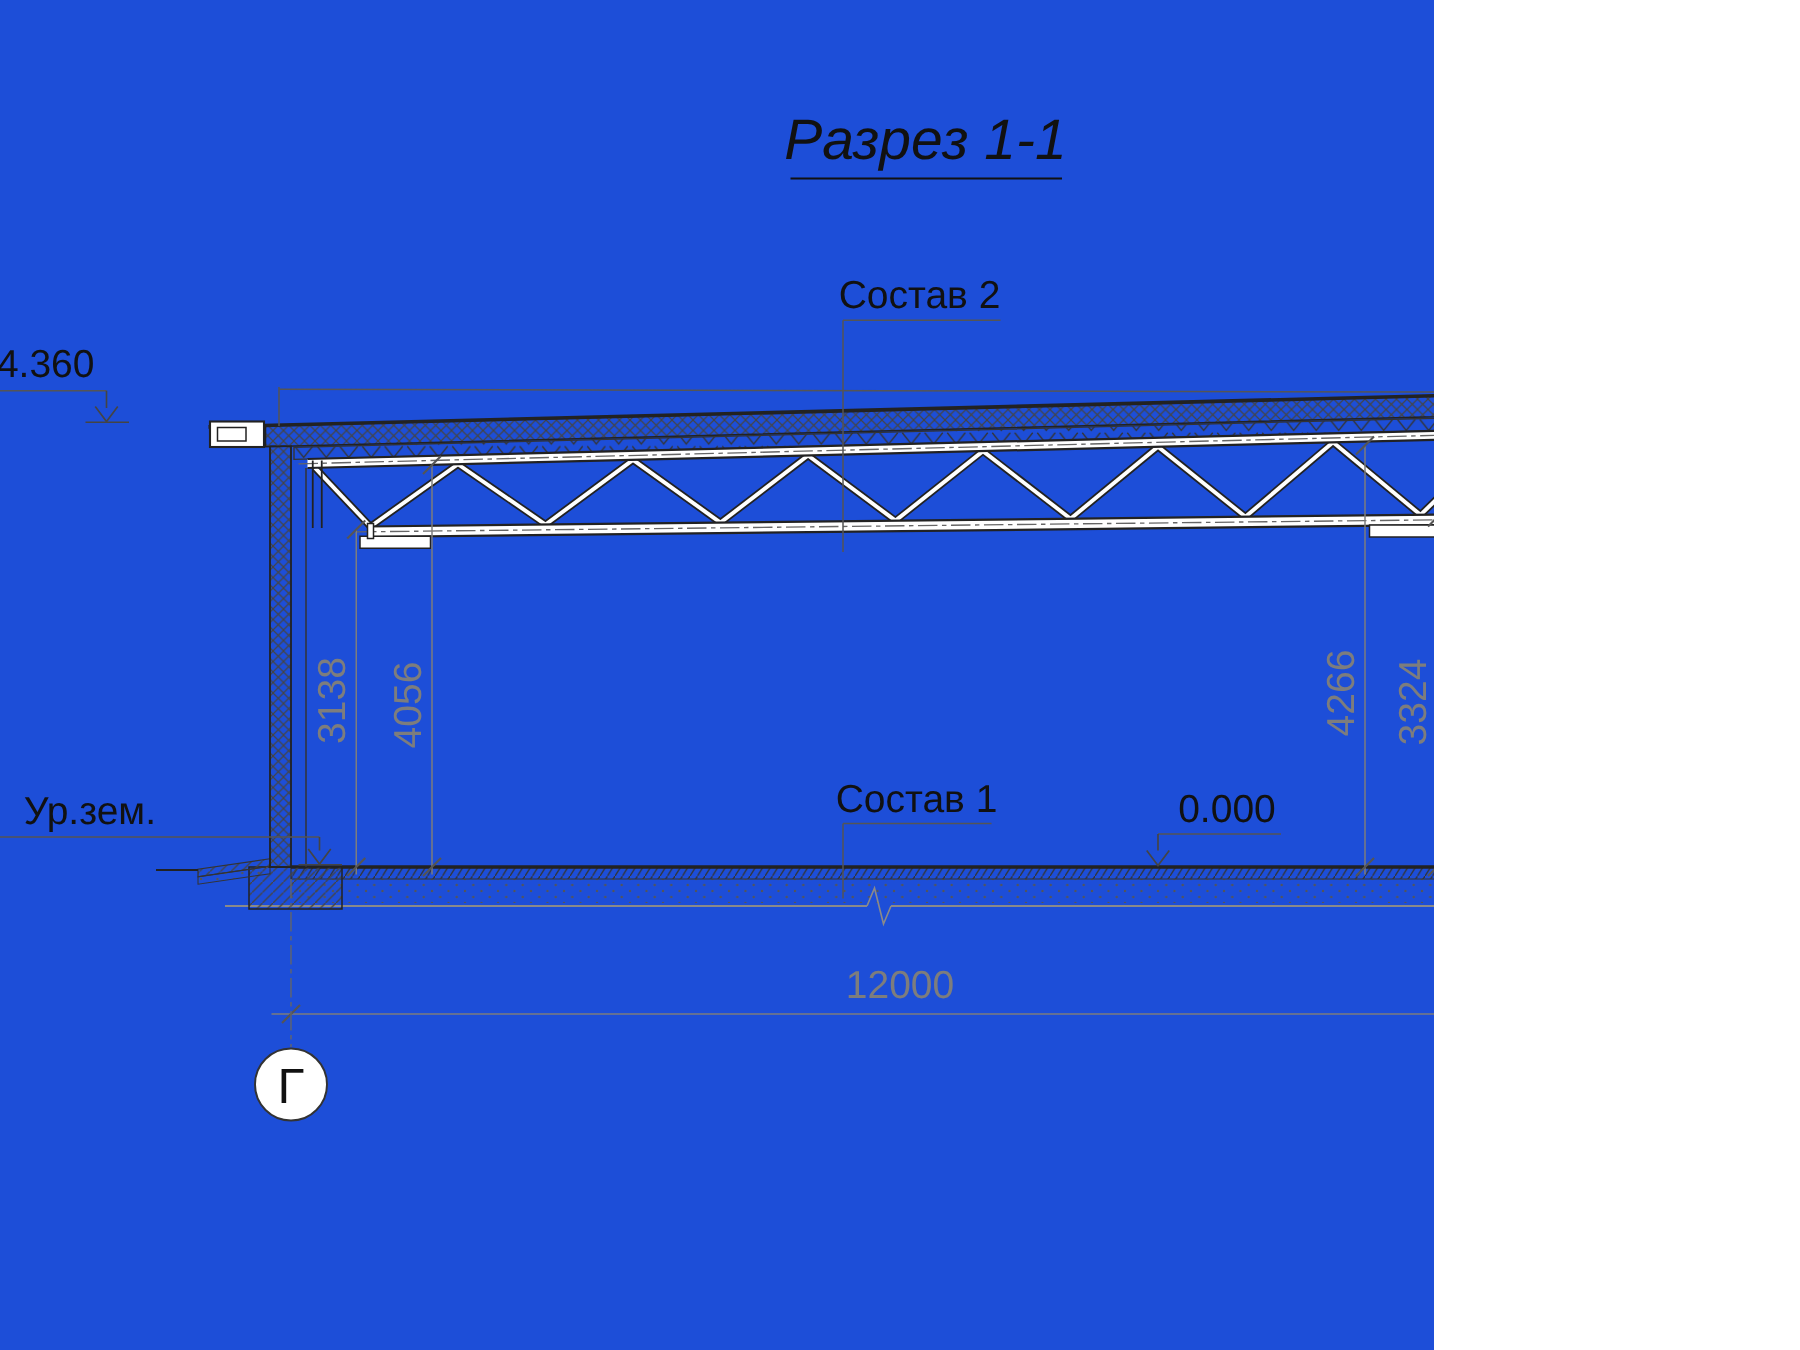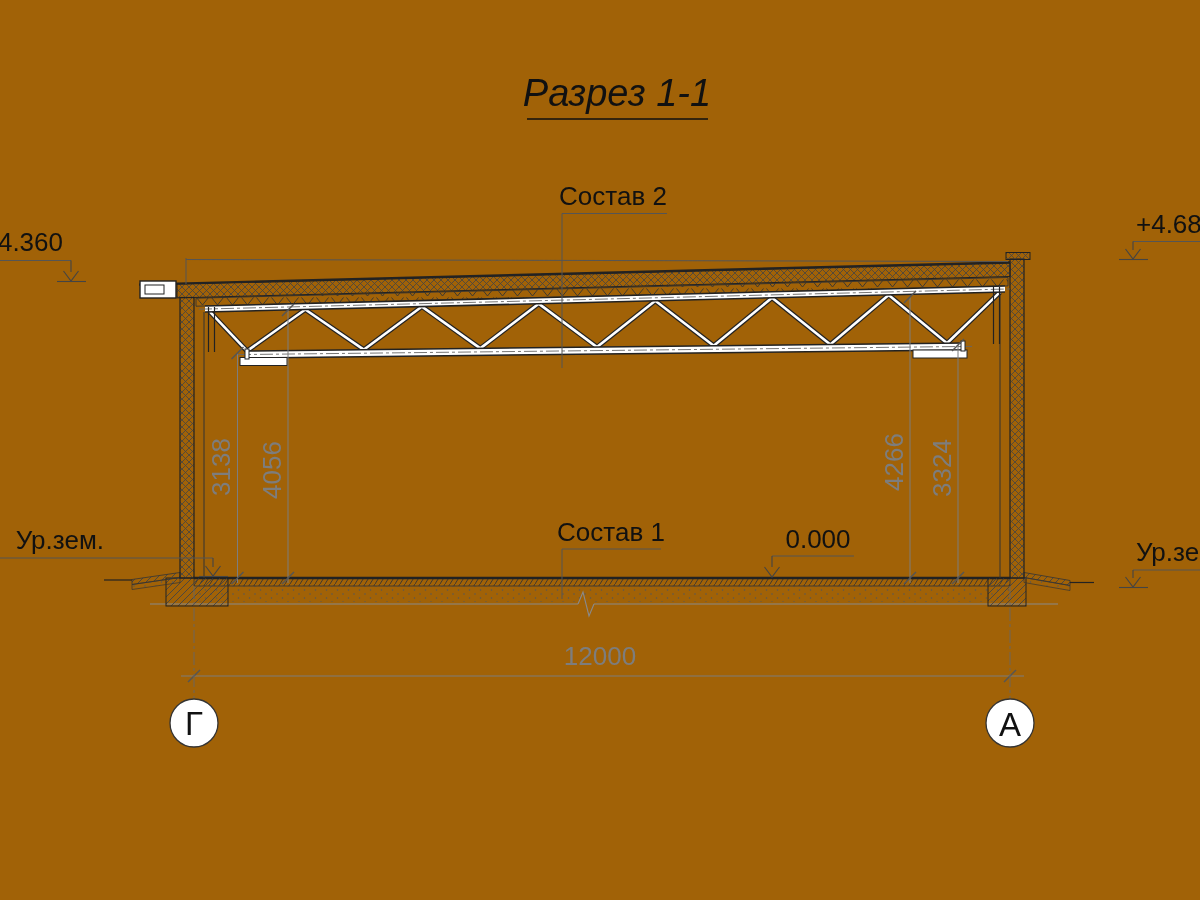--- a/index.html
+++ b/index.html
@@ -1,16 +1,16 @@
 <!DOCTYPE html>
 <html><head>
 <meta charset="utf-8">
 <style>
   html,body{margin:0;padding:0;background:#ffffff;}
-  .stage{position:relative;width:1200px;height:900px;background:#a16207;overflow:hidden;
+  .stage{position:relative;width:956px;height:900px;background:#1d4ed8;overflow:hidden;
          font-family:"Liberation Sans", sans-serif;}
   svg{display:block;}
   text{font-family:"Liberation Sans", sans-serif;}
   .t-title{font-size:38px;font-style:italic;fill:#111;}
   .t-label{font-size:26px;fill:#111;}
   .t-dim{font-size:26px;fill:#7d7d7d;}
   .t-axis{font-size:33px;fill:#111;}
   .ln{stroke:#222;fill:none;}
   .dimln{stroke:#7d7d7d;stroke-width:1;fill:none;}
   .tick{stroke:#555;stroke-width:1.4;fill:none;}

